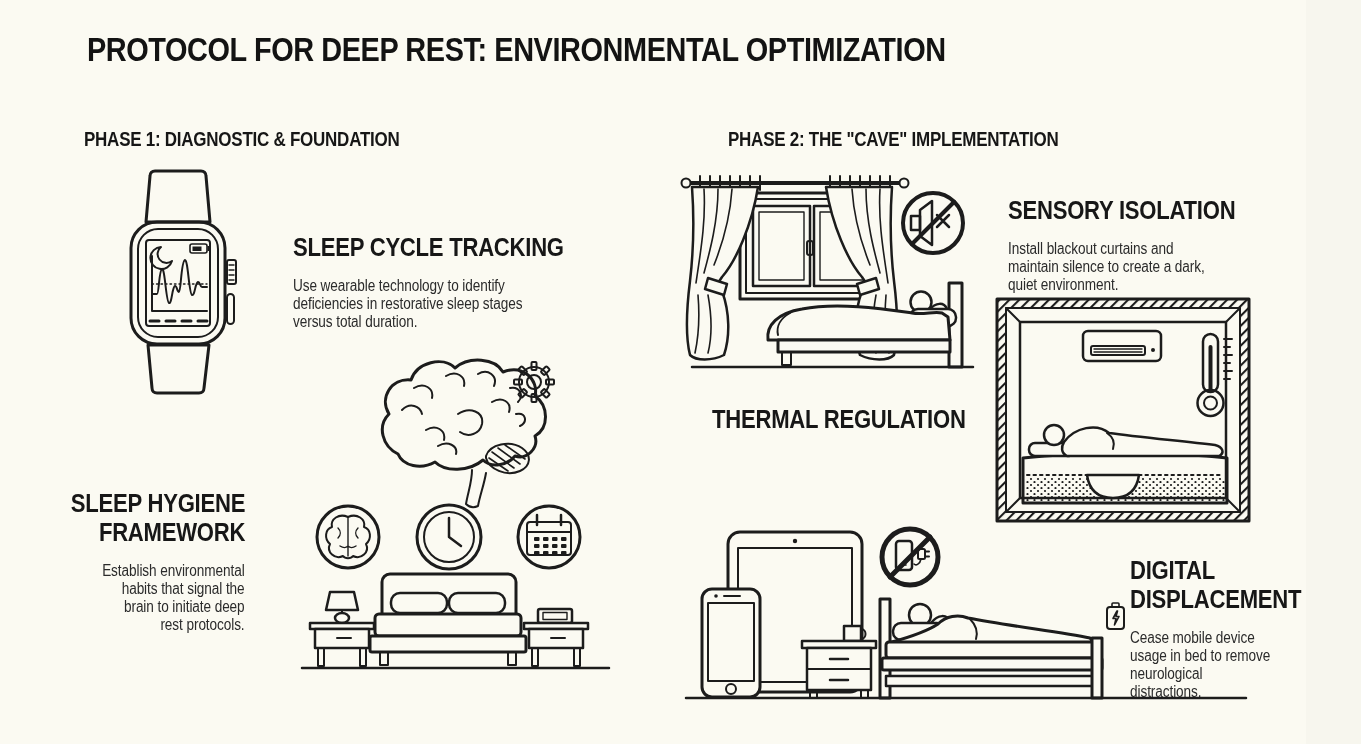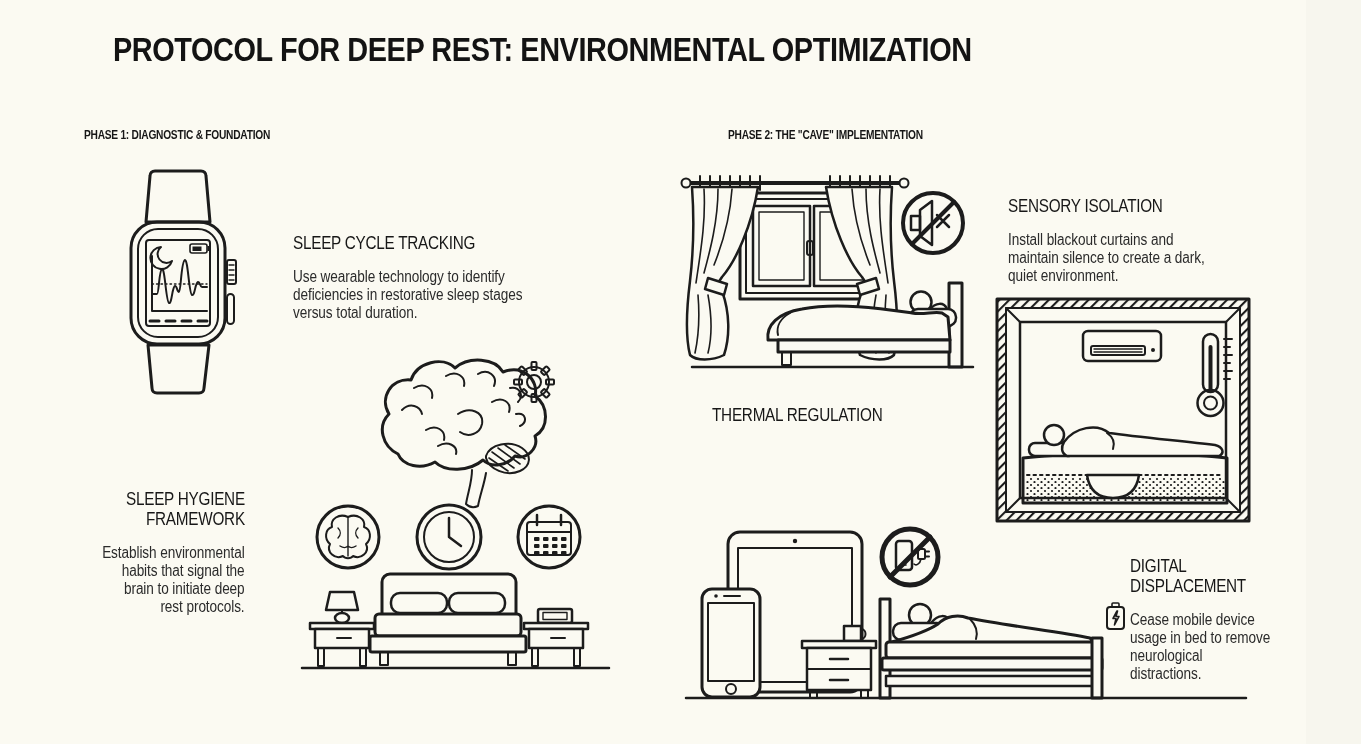--- a/index.html
+++ b/index.html
@@ -5,23 +5,23 @@
   html,body{margin:0;padding:0;}
   #canvas{
     position:relative;width:1361px;height:744px;overflow:hidden;
     background:#FBFAF2;
     font-family:"Liberation Sans","DejaVu Sans",sans-serif;
     color:#1c1c1c;
   }
   .abs{position:absolute;}
   .cond{display:inline-block;transform:scaleX(.85);transform-origin:0 0;white-space:pre-line;}
   .cond-r{display:inline-block;transform:scaleX(.85);transform-origin:100% 0;white-space:pre-line;}
-  .main-title{font-size:34px;font-weight:bold;letter-spacing:-.5px;color:#131313;margin-left:26px;}
-  .phase-h{font-size:12px;font-weight:bold;letter-spacing:-.3px;color:#161616;}
-  .sec-title{font-size:18px;font-weight:normal;line-height:1.12;letter-spacing:-.3px;color:#171717;}
+  .main-title{font-size:34px;font-weight:bold;letter-spacing:-.5px;color:#131313;}
+  .phase-h{font-size:20px;font-weight:bold;letter-spacing:-.3px;color:#161616;}
+  .sec-title{font-size:26px;font-weight:bold;line-height:1.12;letter-spacing:-.3px;color:#171717;}
   .sec-body{font-size:16px;line-height:1.12;letter-spacing:-.1px;color:#2b2b2b;margin-top:15px;}
   .ta-r{text-align:right;}
   
   .s{fill:none;stroke:#1c1c1c;stroke-linecap:round;stroke-linejoin:round;}
   .w1{stroke-width:1.4}.w15{stroke-width:1.6}.w2{stroke-width:2}.w25{stroke-width:2.5}
   .w3{stroke-width:3}.w4{stroke-width:4}.w5{stroke-width:5}
   .bg{fill:#FBFAF2;}
   .ink{fill:#1c1c1c;stroke:none;}
   .edge-shade{right:0;top:0;width:55px;height:744px;background:rgba(60,55,40,.02);}
 </style>

